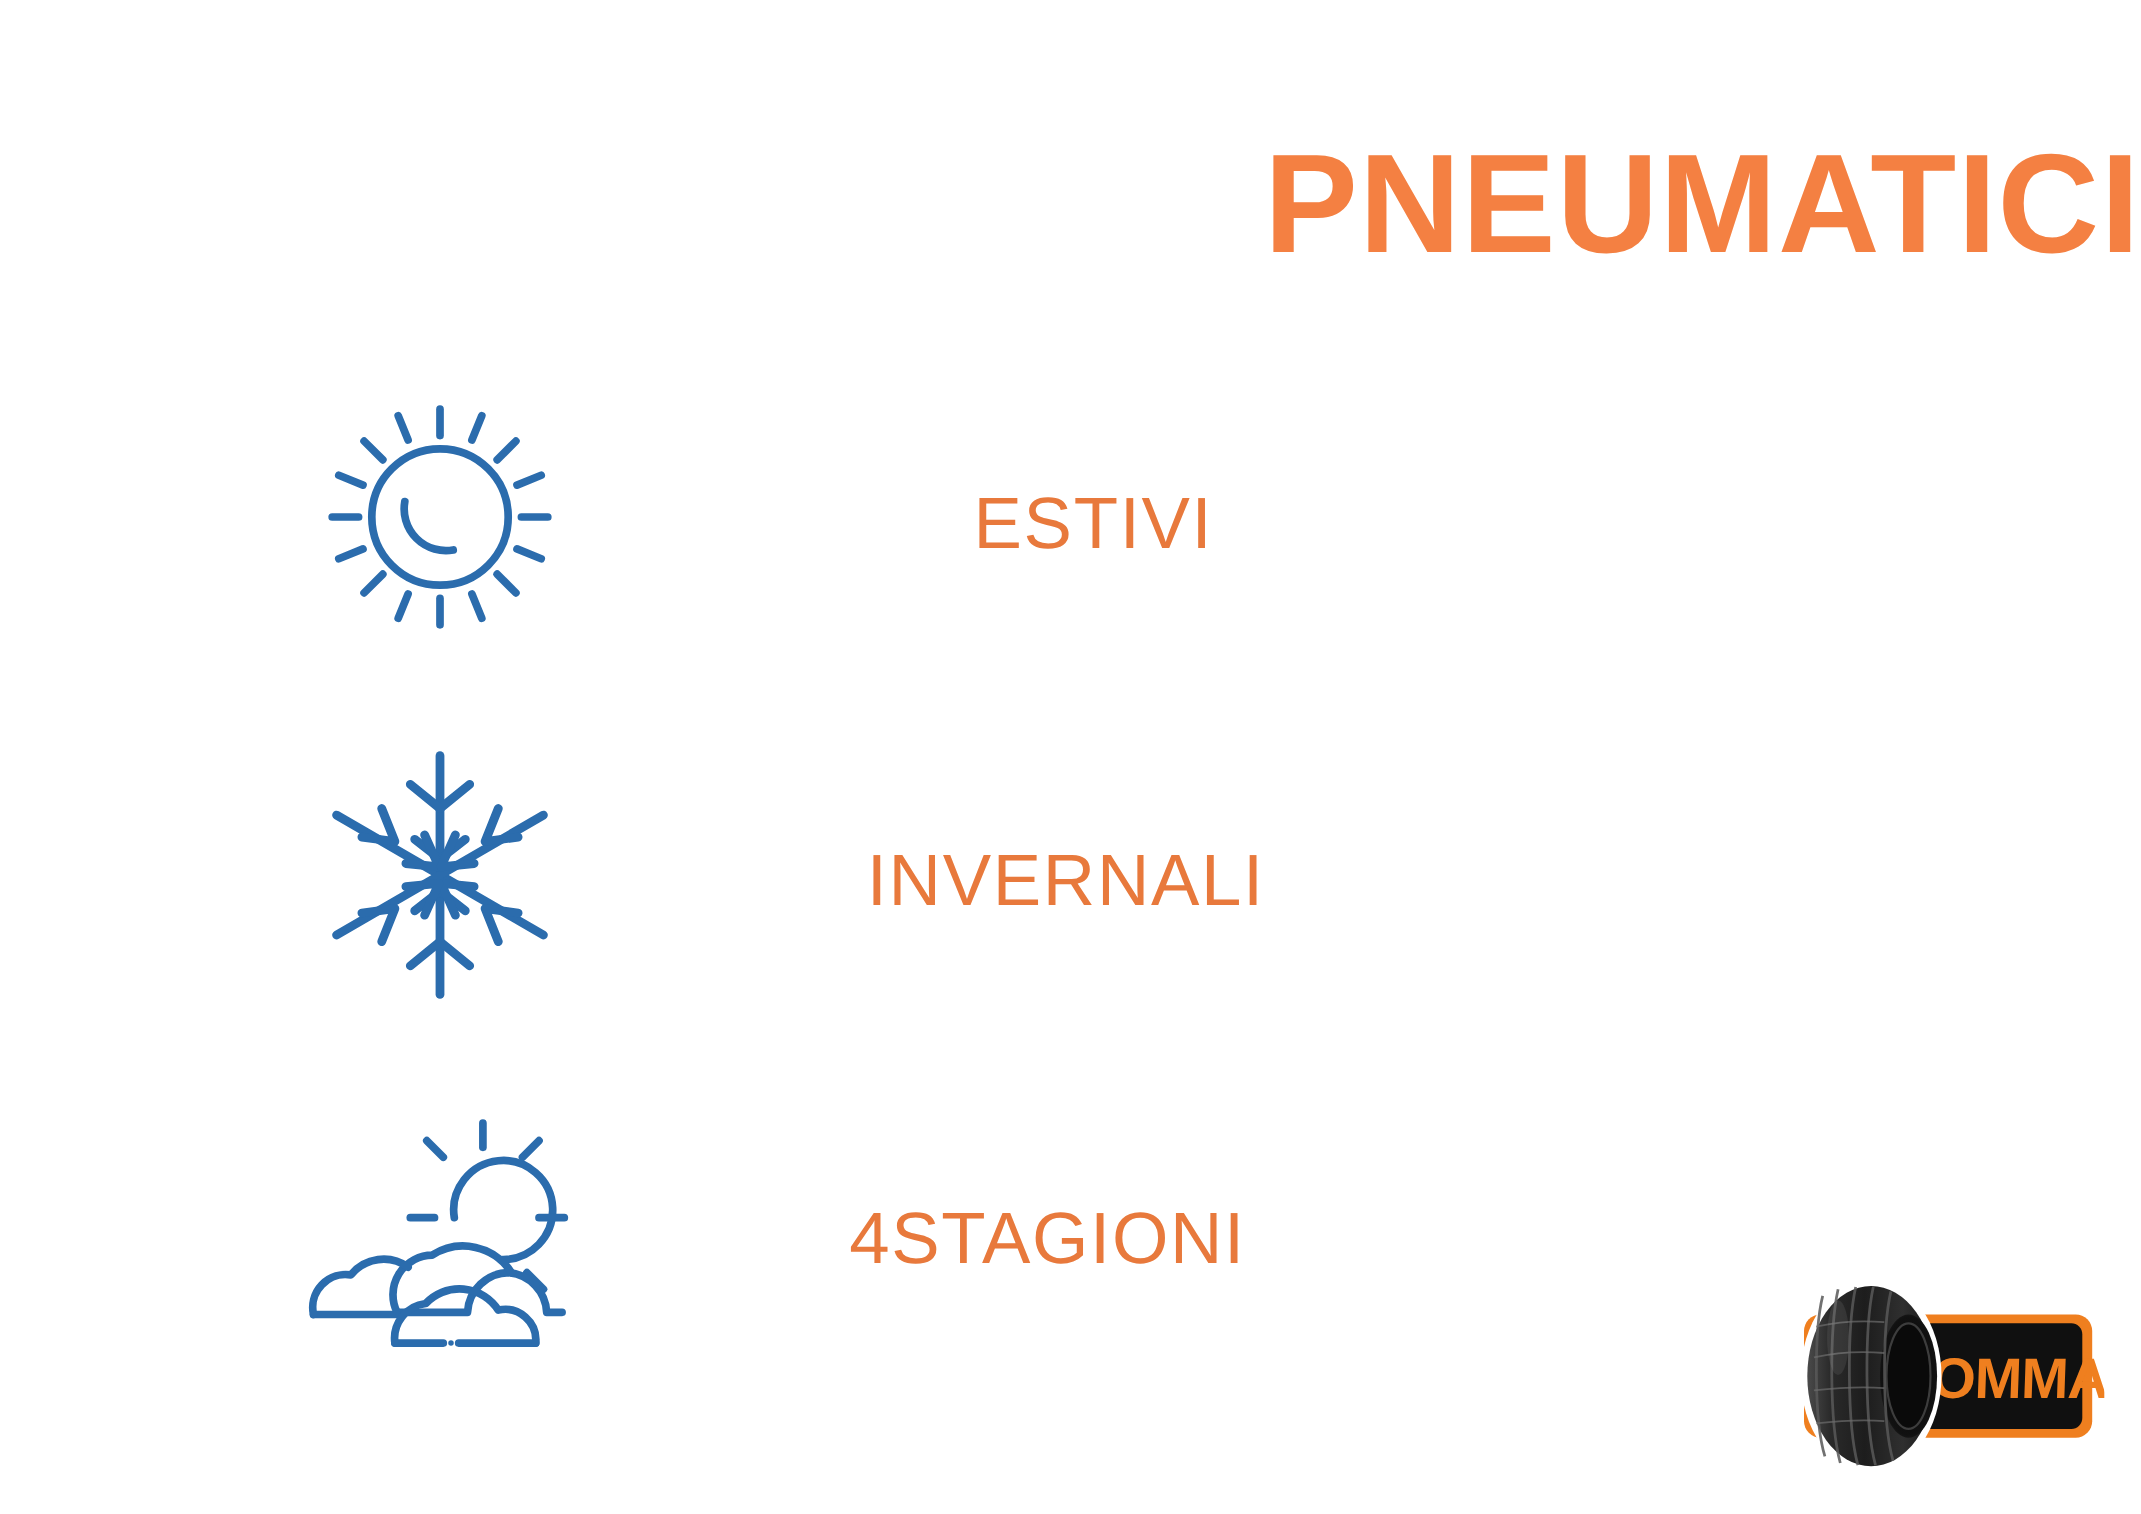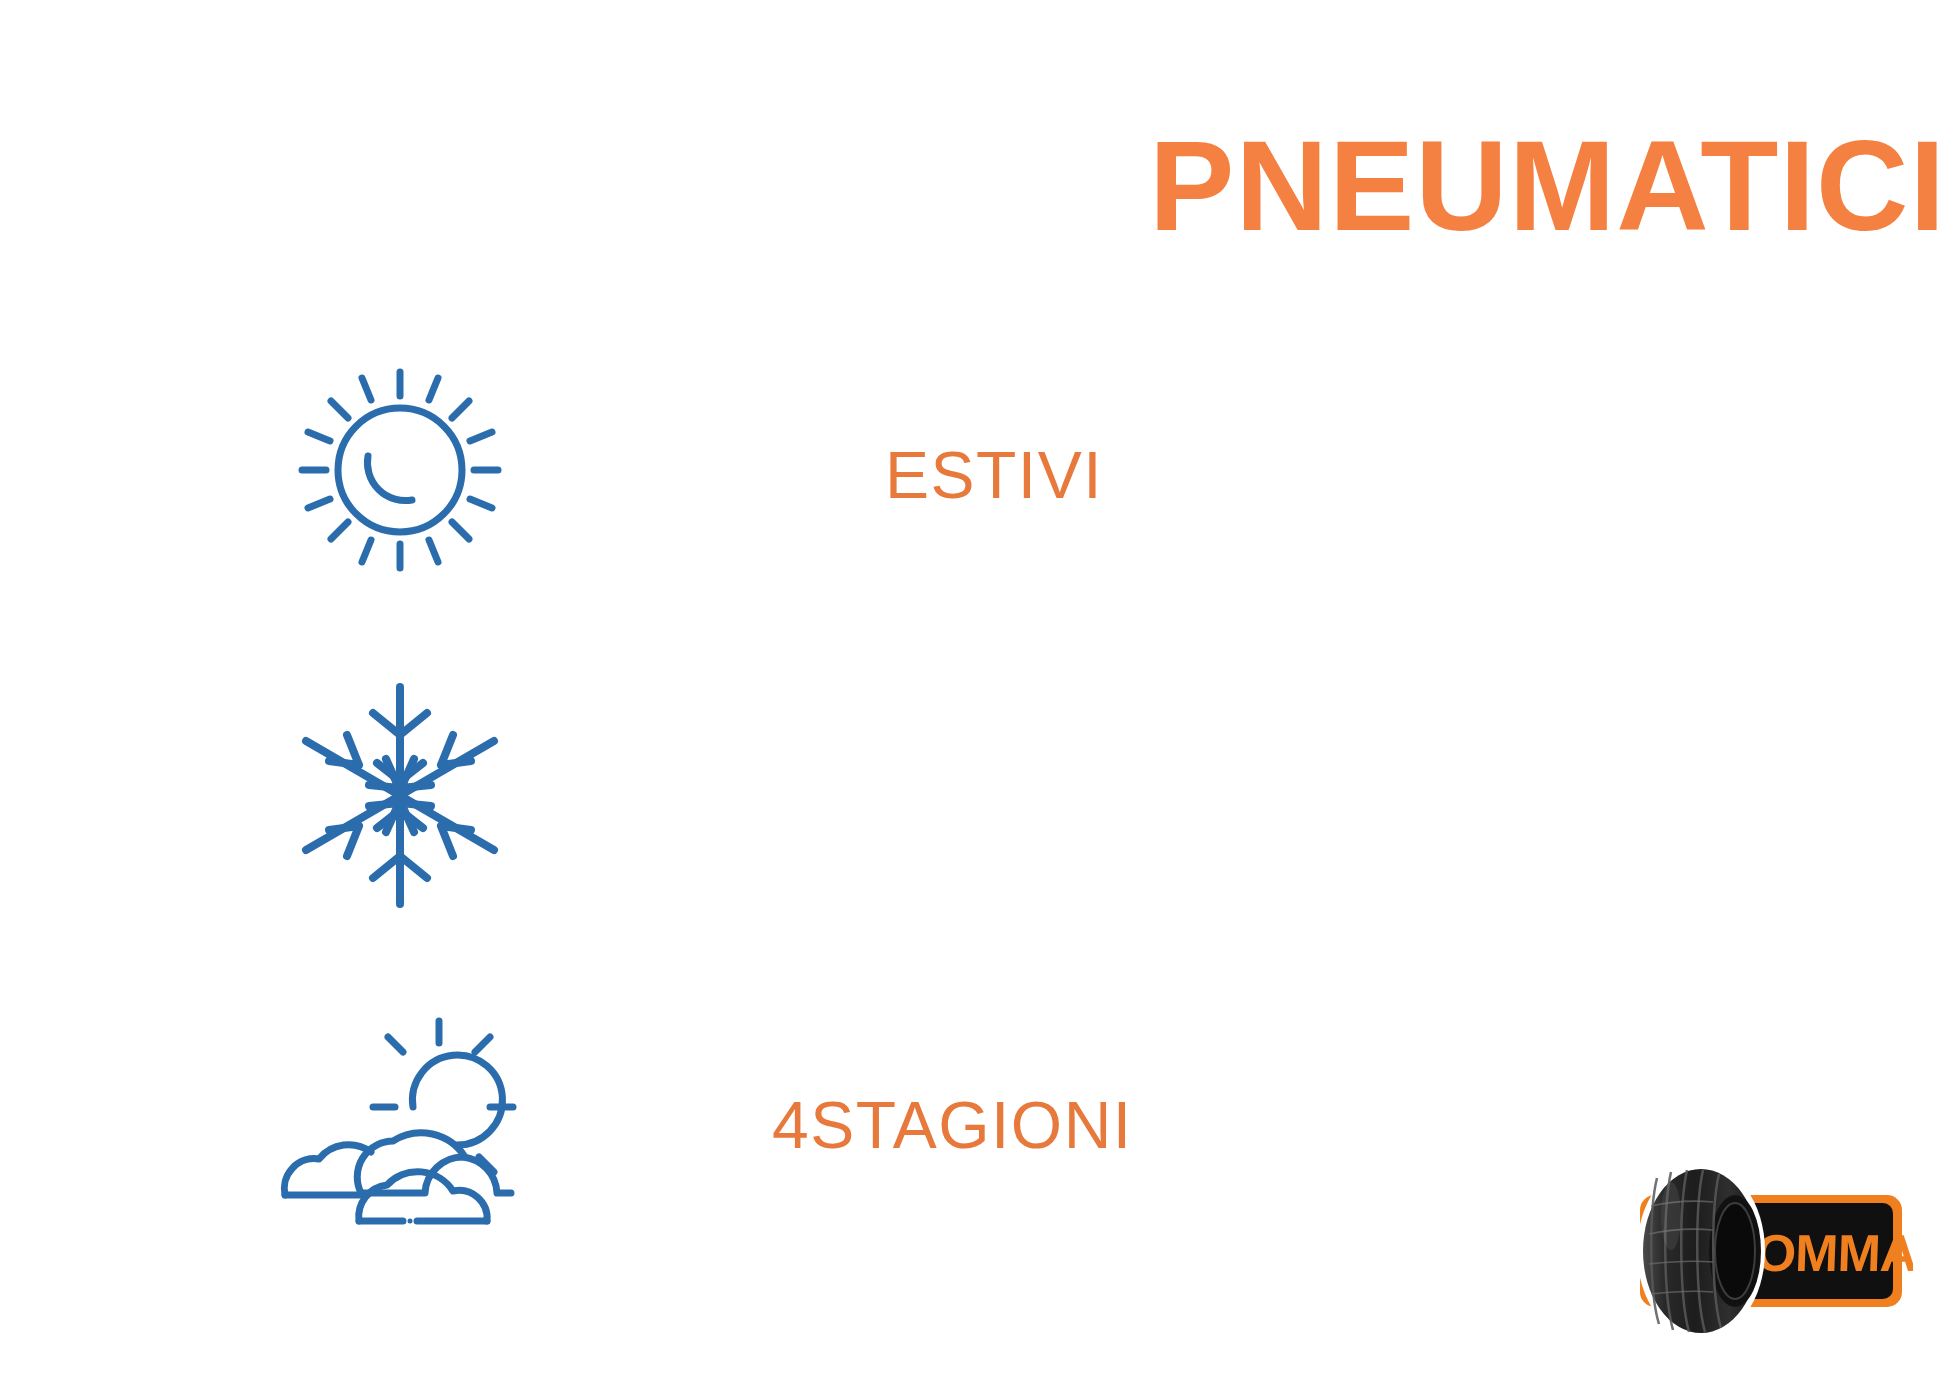--- a/index.html
+++ b/index.html
@@ -137,20 +137,21 @@
 
         <path d="M 156 92  L 186 88  M 156 92  L 168 62"></path>
         <path d="M 116 115 L 146 112 M 116 115 L 129 86"></path>
 
         <path d="M 74 153 L 44 157 M 74 153 L 62 183"></path>
         <path d="M 114 130 L 84 133 M 114 130 L 101 159"></path>
       </g>
     </svg>
   </div>
 
+  <div class="row-label label-invernali">INVERNALI</div>
 </div>
 
 <div class="row row-4stagioni">
 
   <div class="icon-slot">
     <svg width="250" height="230" viewBox="0 0 250 230" fill="none" stroke="#2B6CAD" stroke-width="7" stroke-linecap="round" stroke-linejoin="round">
 
       <path d="M 138 102
                A 45 45 0 1 1 182 140" fill="none"></path>
 

